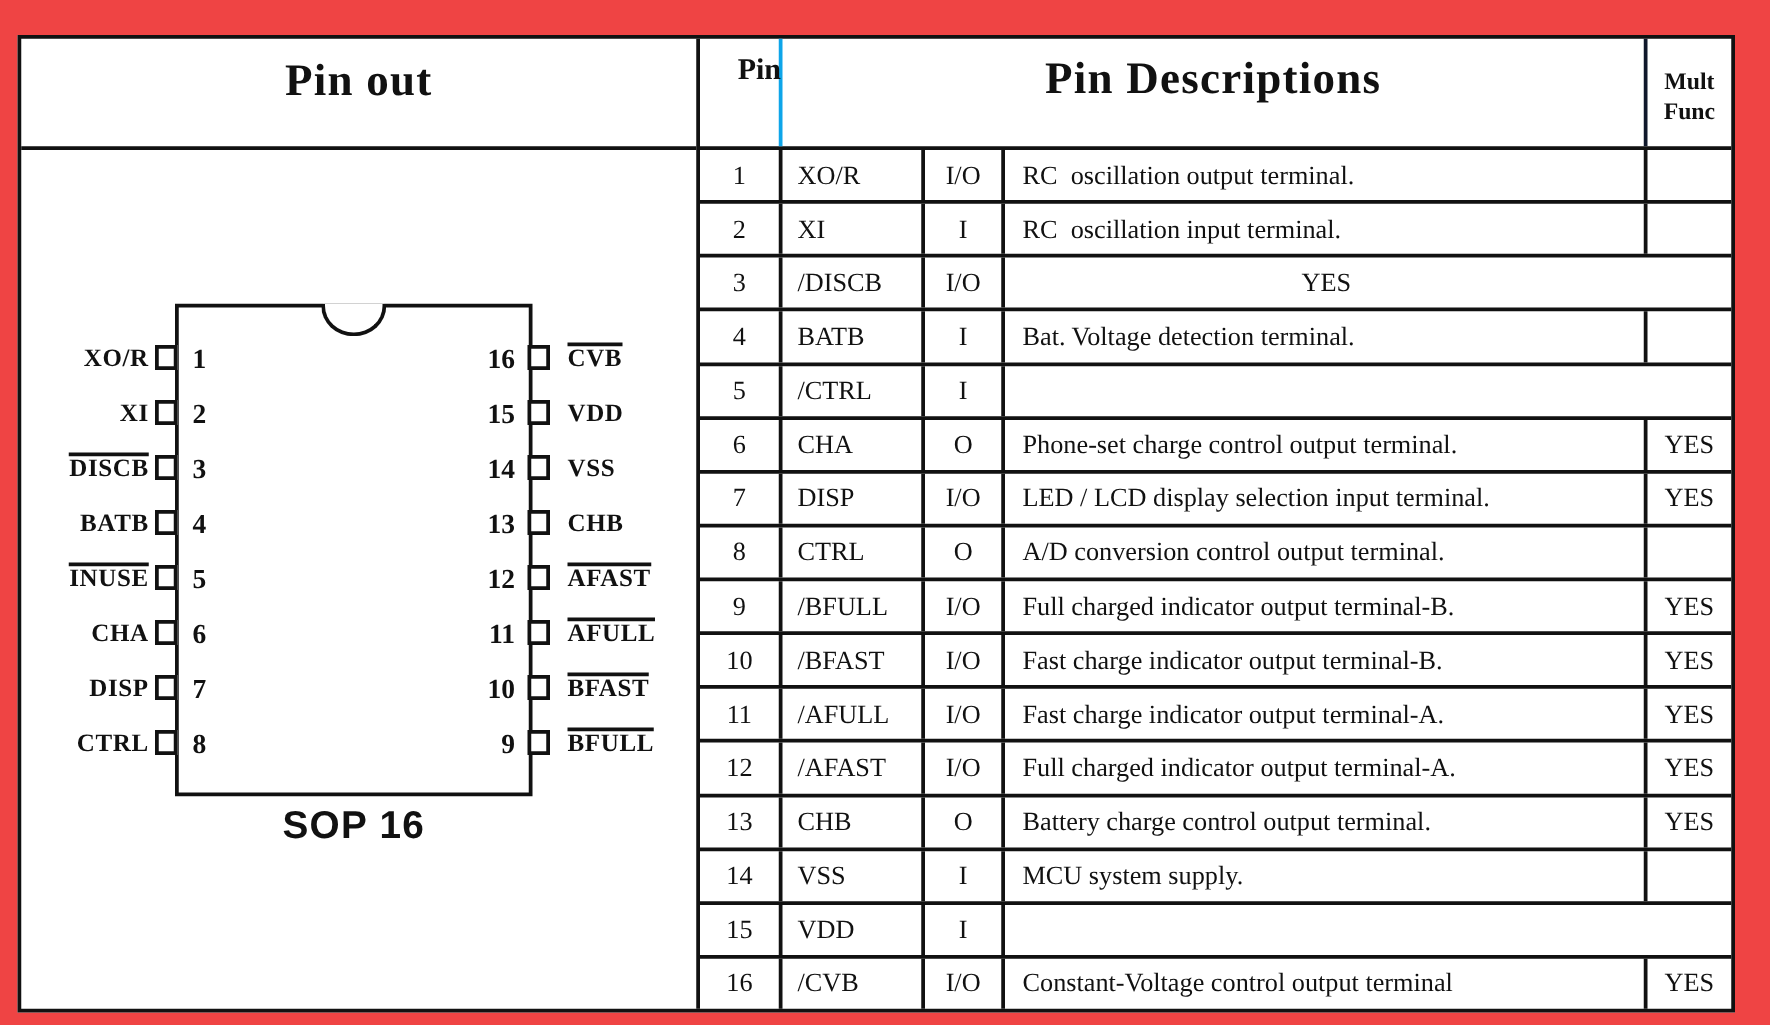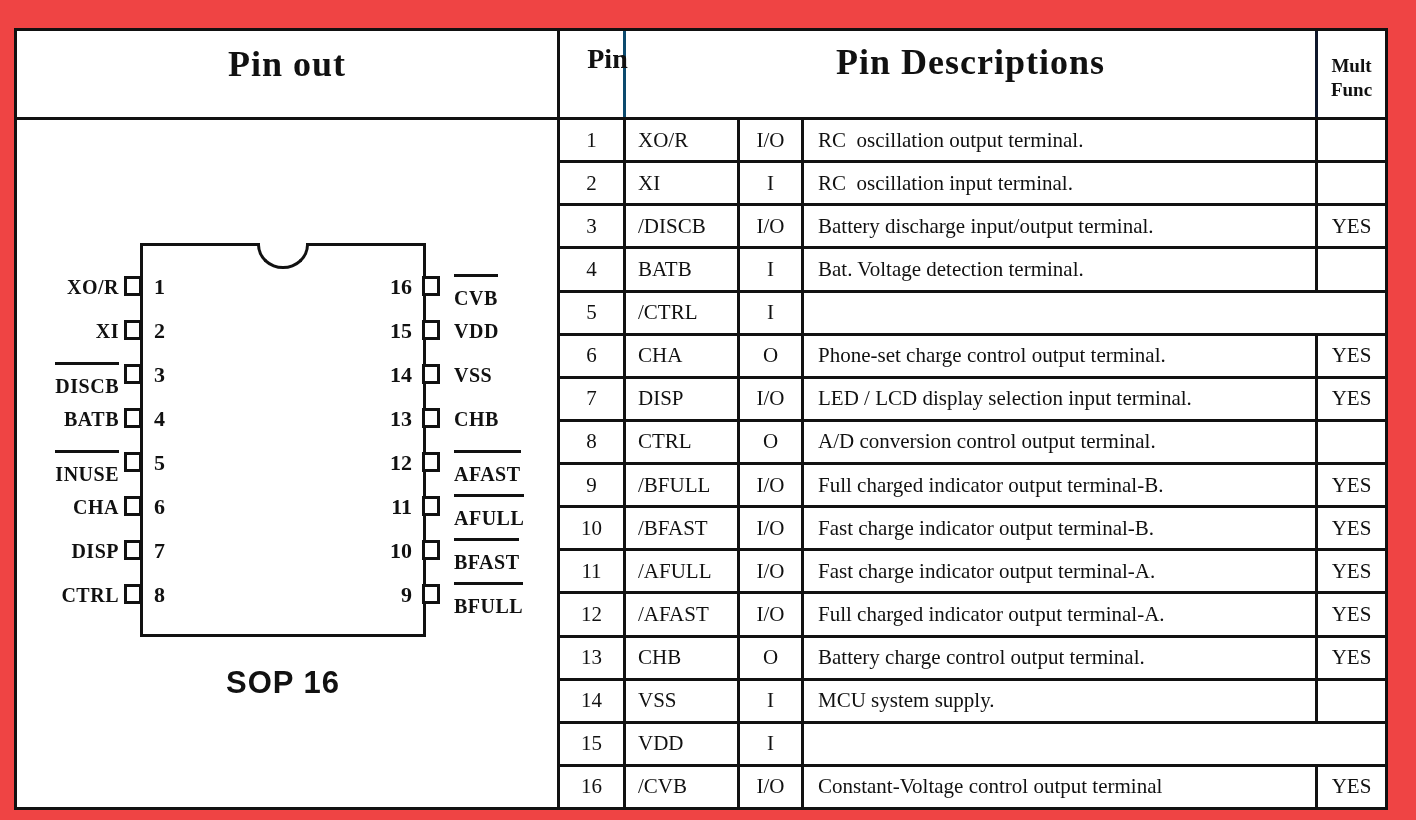--- a/index.html
+++ b/index.html
@@ -21,38 +21,38 @@
   .chip-body { position:absolute; left:123px; top:123px; width:286px; height:394px;
                border:3px solid #111; background:#fff; }
   .chip-notch { position:absolute; top:-3px; left:50%; transform:translateX(-50%);
                 width:52px; height:26px; background:#fff; border:3px solid #111; border-top:none;
                 border-bottom-left-radius:29px 27px; border-bottom-right-radius:29px 27px; }
 
   .pin-row { position:absolute; left:0; right:0; height:26px; }
   .plabel { font-weight:bold; font-size:20px; line-height:26px; letter-spacing:0.5px; white-space:nowrap; }
   .plabel-left  { position:absolute; left:0;    width:102px; text-align:right; }
   .plabel-right { position:absolute; left:437px; text-align:left; }
-  .overline { display:inline-block; border-top:3px solid #111; line-height:1.0; padding-top:11px; }
+  .overline { display:inline-block; border-top:3px solid #111; line-height:1.0; padding-top:0; }
   .psquare { position:absolute; top:2px; width:18px; height:20px; border:3px solid #111; background:#fff; }
   .psquare-left  { left:107px; }
   .psquare-right { left:405px; }
   .pnum { position:absolute; font-weight:bold; font-size:22px; line-height:26px; }
   .pnum-left  { left:137px; }
   .pnum-right { left:350px; width:45px; text-align:right; }
 
-  .package-label { position:absolute; left:123px; top:545px; width:286px; text-align:center;
+  .package-label { position:absolute; left:123px; top:522px; width:286px; text-align:center;
                    font-family:"Liberation Sans","DejaVu Sans",sans-serif;
                    font-weight:bold; font-size:31px; letter-spacing:1px; }
 
   
   .desc-col { flex:1; display:flex; flex-direction:column; }
   .desc-header { height:89px; border-bottom:3px solid #111; display:grid;
                  grid-template-columns:66px 692px 1fr; }
   .hcell { display:flex; justify-content:center; align-items:flex-start; font-weight:bold; }
-  .h-pin  { border-right:3px solid #0c4a6e; font-size:28px; padding-top:12px;padding-left:32px; }
+  .h-pin  { border-right:3px solid #0ea5e9; font-size:24px; padding-top:12px;padding-left:32px; }
   .h-desc { border-right:3px solid #0f172a; font-size:36px; padding-top:10px; letter-spacing:1px; }
   .h-mult { font-size:19px; padding-top:8px; line-height:1.25; flex-direction:column; align-items:center;border-radius:18px; }
 
   .rows-container { flex:1; display:flex; flex-direction:column; }
   .trow { flex:1; display:grid; grid-template-columns:66px 114px 64px 514px 1fr;
           border-bottom:3px solid #111; }
   .trow:last-child { border-bottom:none; }
   .cell { display:flex; align-items:center; font-size:21px; border-right:3px solid #111; overflow:hidden; }
   .c-pin  { justify-content:center; }
   .c-name { padding-left:12px; }
@@ -197,21 +197,20 @@
     <div class="cell c-name">XI</div>
     <div class="cell c-io">I</div>
     <div class="cell c-desc">RC  oscillation input terminal.</div>
     <div class="cell c-mult"></div>
   </div>
 
   <div class="trow">
     <div class="cell c-pin">3</div>
     <div class="cell c-name">/DISCB</div>
     <div class="cell c-io">I/O</div>
-    <div class="cell c-desc">Battery discharge input/output terminal.</div>
     <div class="cell c-mult">YES</div>
   </div>
 
   <div class="trow">
     <div class="cell c-pin">4</div>
     <div class="cell c-name">BATB</div>
     <div class="cell c-io">I</div>
     <div class="cell c-desc">Bat. Voltage detection terminal.</div>
     <div class="cell c-mult"></div>
   </div>

